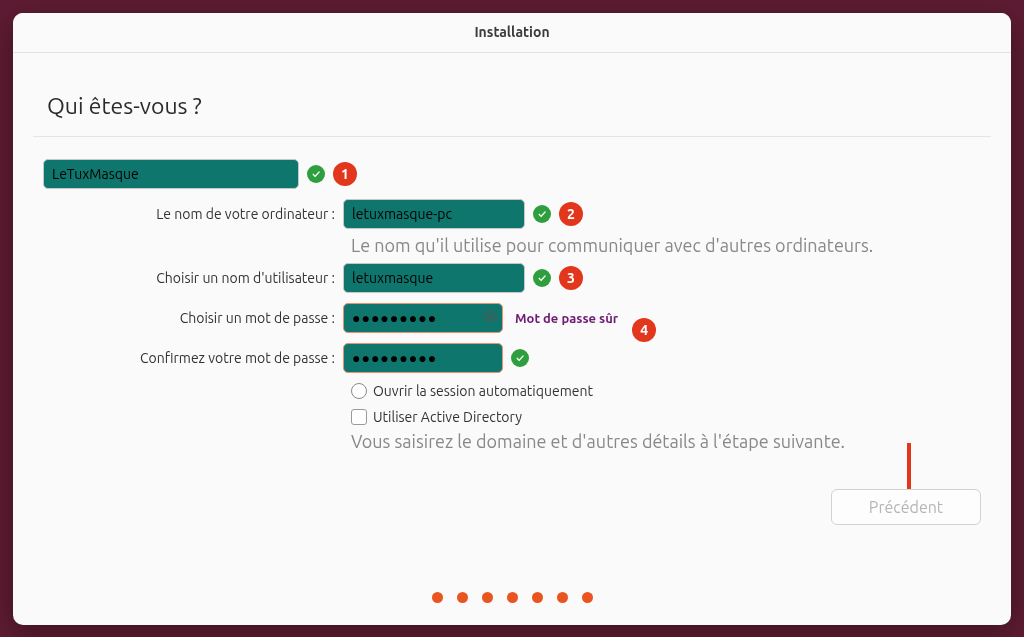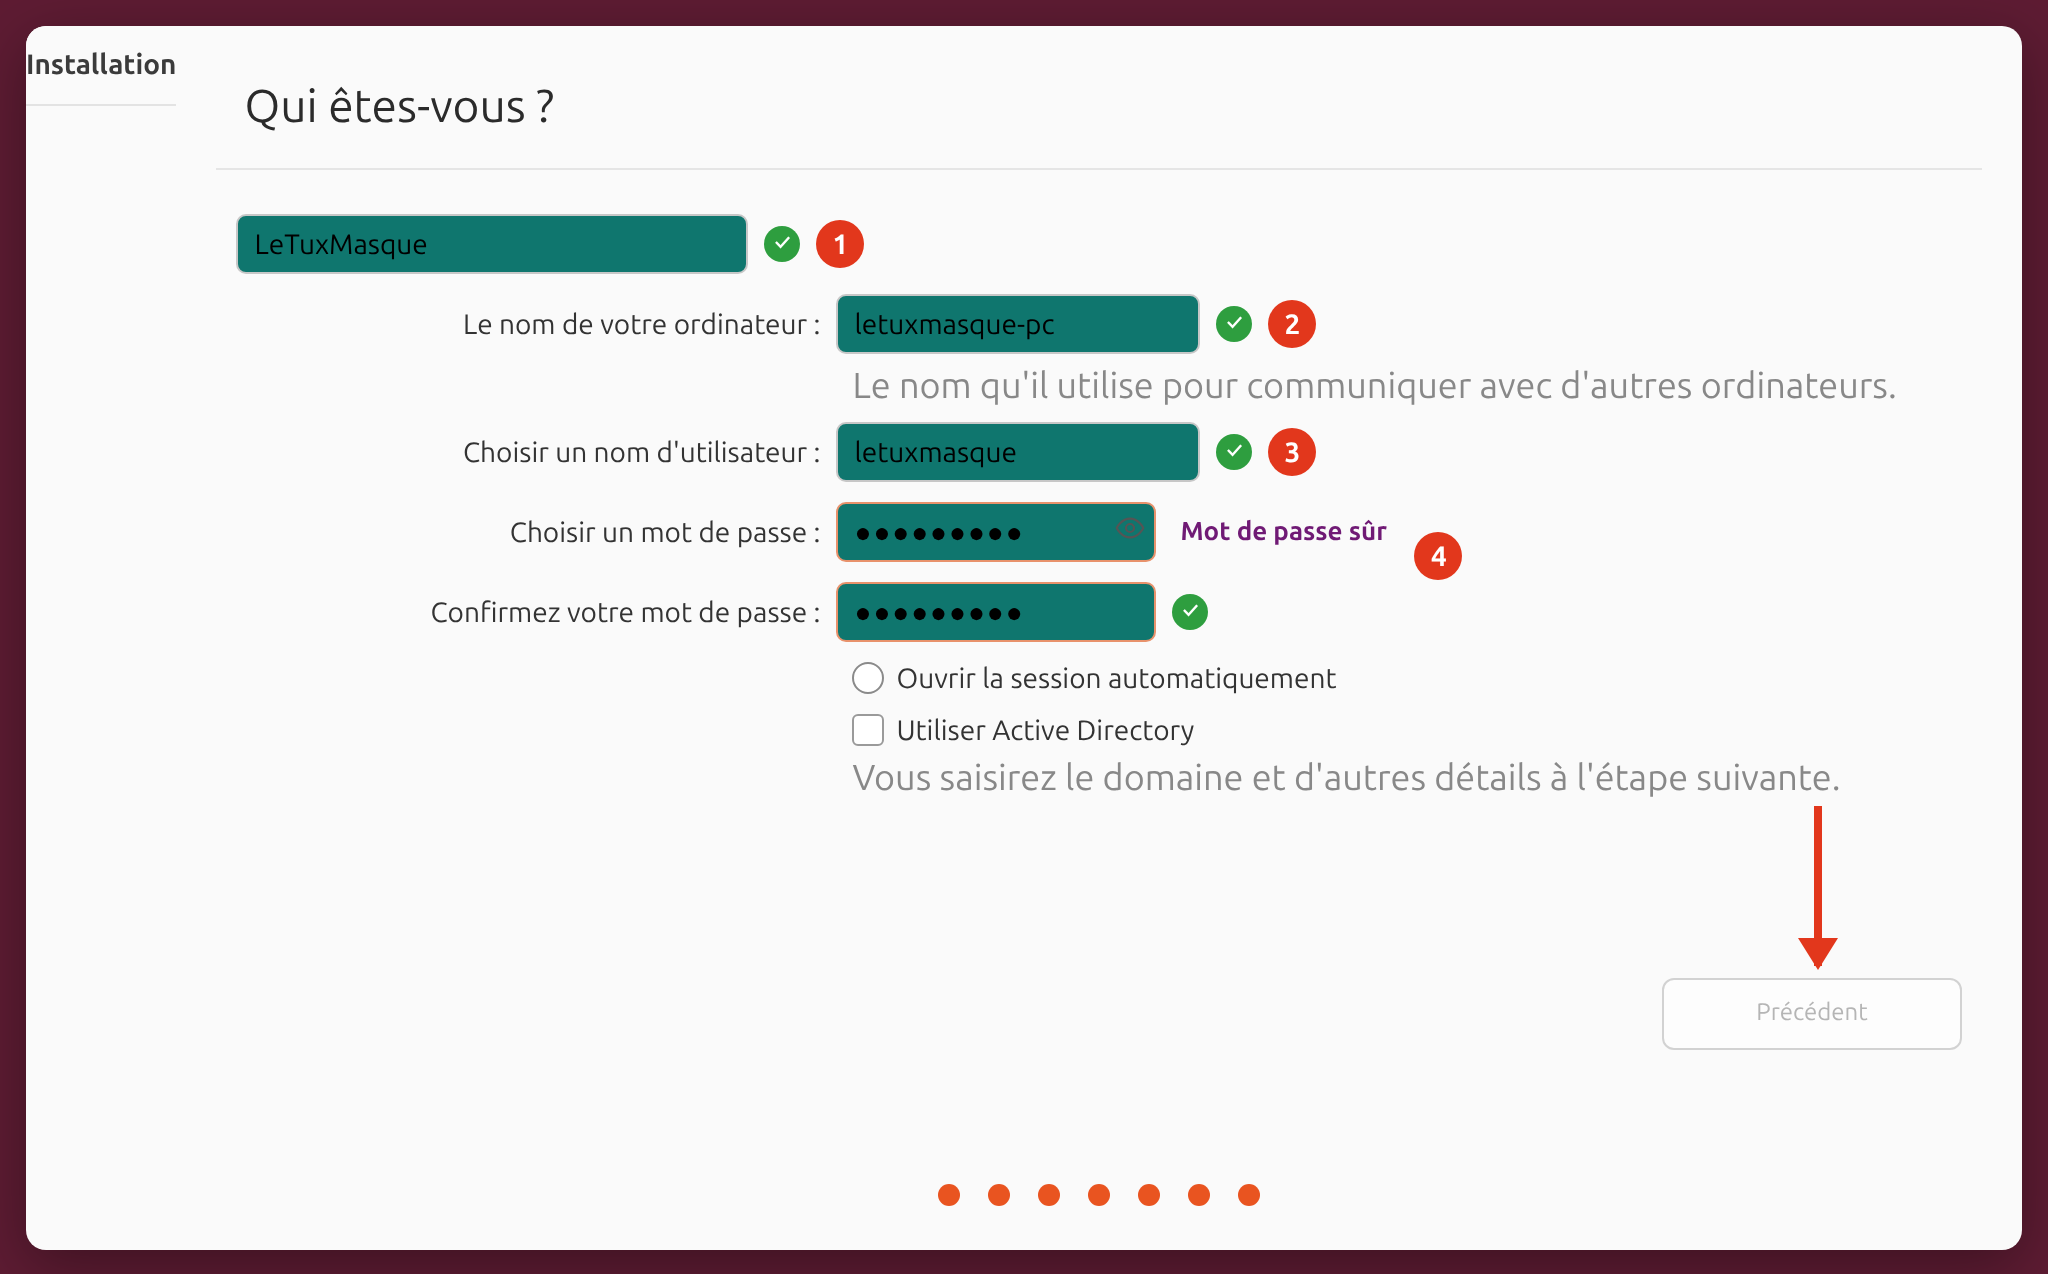--- a/index.html
+++ b/index.html
@@ -16,21 +16,21 @@
     justify-content: center;
     overflow: hidden;
   }
   .window {
     width: 998px;
     height: 612px;
     background: #fafafa;
     border-radius: 10px;
     box-shadow: 0 8px 30px rgba(0,0,0,.35);
     display: flex;
-    flex-direction: row;
+    flex-direction: column;
     position: relative;
   }
   .titlebar {
     height: 40px;
     border-bottom: 1px solid #e3e3e3;
     display: flex;
     align-items: center;
     justify-content: center;
     font-weight: 600;
     color: #3b3b3b;
@@ -38,21 +38,21 @@
     background: #fafafa;
   }
   .content {
     flex: 1;
     padding: 28px 30px 10px 30px;
     position: relative;
   }
   .heading {
     font-size: 23px;
     color: #2b2b2b;
-    margin: 0 0 18px 4px;
+    margin: 12px 0 18px 4px;
     font-weight: 400;
   }
   .sep {
     height: 1px;
     background: #e5e5e5;
     margin: 0 -10px 22px -10px;
   }
   .form { }
   .row {
     display: flex;
@@ -163,21 +163,21 @@
   }
   .btn {
     min-width: 150px;
     height: 36px;
     border: 1px solid #d2d2d2;
     border-radius: 6px;
     background: #fdfdfd;
     display: inline-flex;
     align-items: center;
     justify-content: center;
-    font-size: 12px;
+    font-size: 16px;
     color: #333;
     cursor: pointer;
   }
   .btn.disabled { color: #b5b5b5; cursor: default; }
   .dots {
     position: absolute;
     bottom: 22px;
     left: 0; right: 0;
     display: flex;
     justify-content: center;

